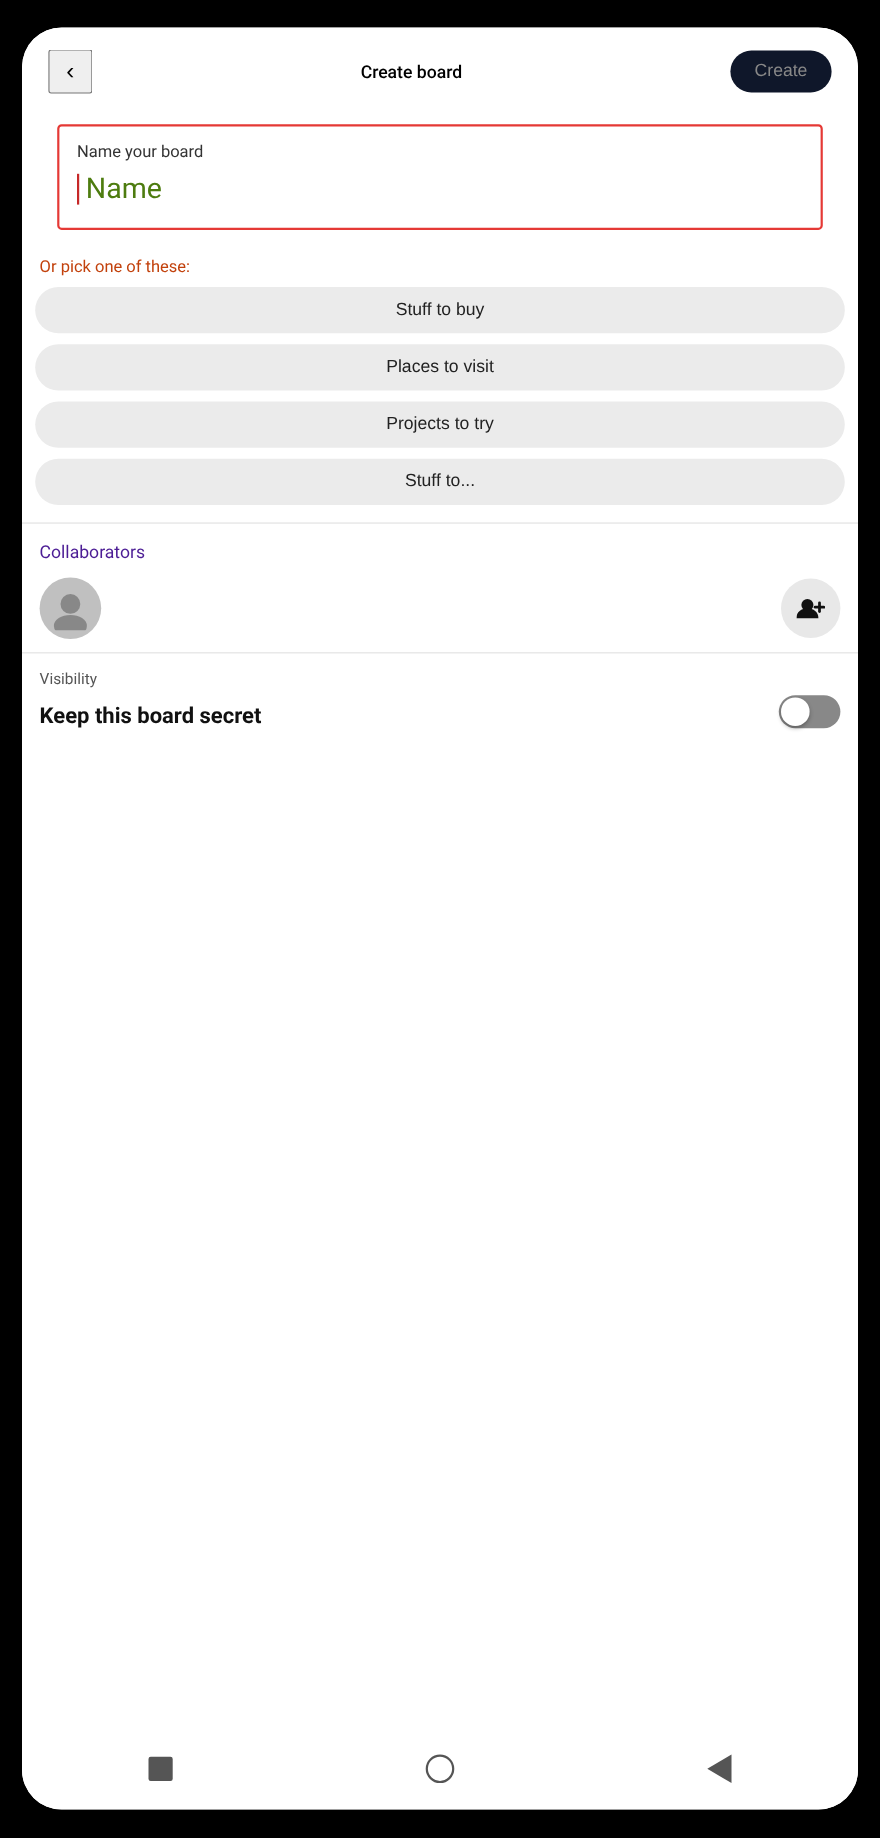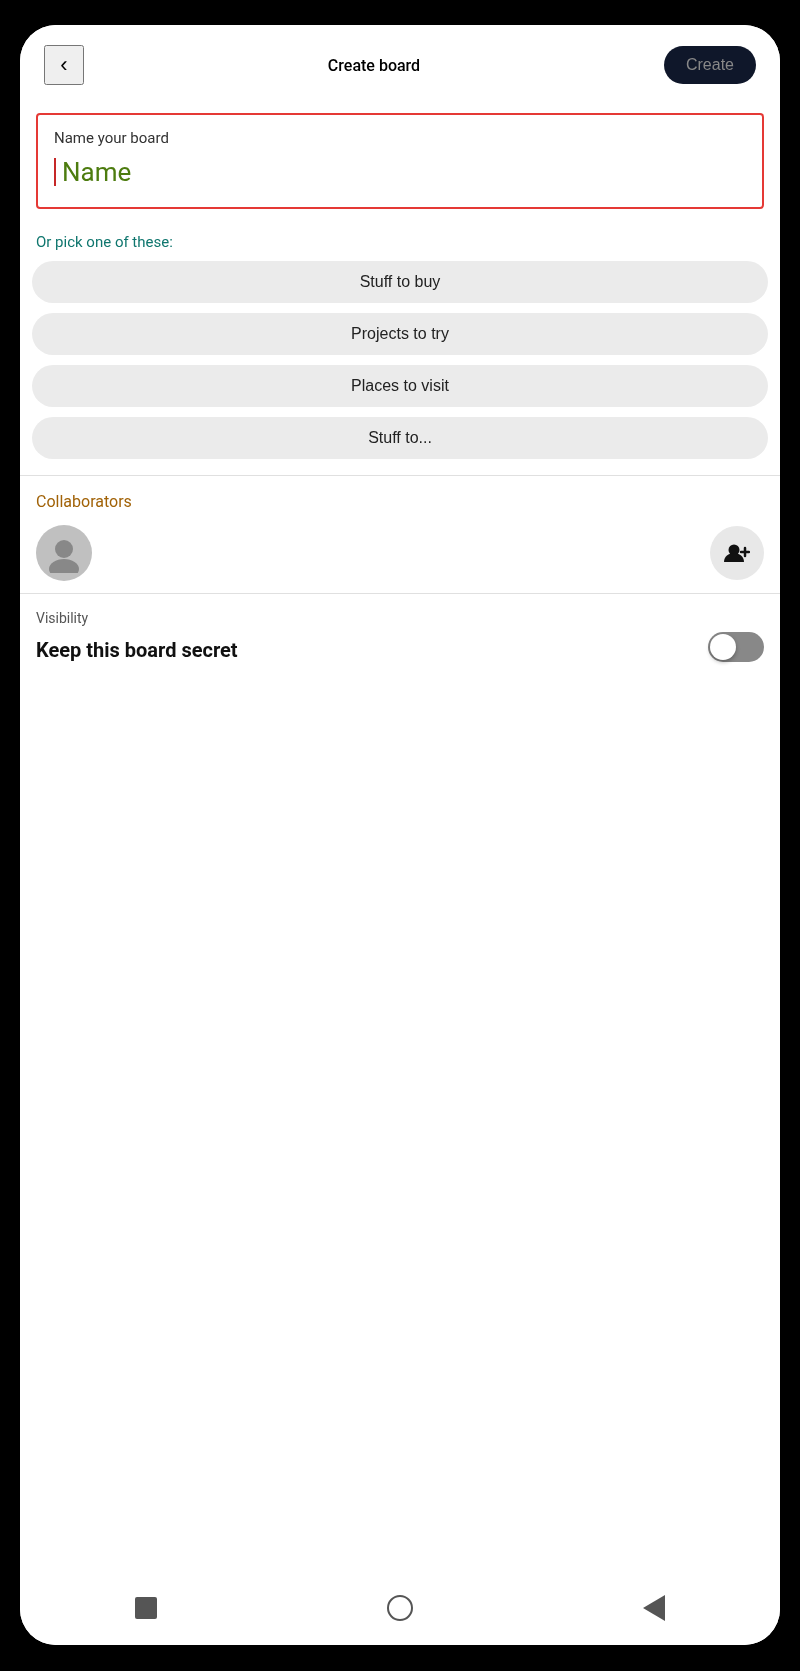--- a/index.html
+++ b/index.html
@@ -66,21 +66,21 @@
     
     .content {
       flex: 1;
       overflow: hidden;
       padding: 0;
     }
 
     
     .name-section {
       border: 2px solid #e53935;
-      margin: 12px 16px;
+      margin: 12px 32px;
       border-radius: 4px;
       padding: 14px 16px 20px;
     }
 
     .name-label {
       font-size: 15px;
       color: #333;
       margin-bottom: 10px;
     }
 
@@ -99,21 +99,21 @@
 
     .name-placeholder {
       font-size: 26px;
       color: #4d7c0f;
       font-weight: 400;
     }
 
     
     .suggestions-label {
       font-size: 15px;
-      color: #0f766e;
+      color: #c2410c;
       padding: 12px 16px 10px;
     }
 
     .suggestions-row {
       display: flex;
       flex-direction: column;
       padding: 0 12px 16px;
       gap: 10px;
       overflow-x: auto;
       scrollbar-width: none;
@@ -143,21 +143,21 @@
       margin: 0 0;
     }
 
     
     .collaborators-section {
       padding: 16px 16px 12px;
     }
 
     .collaborators-label {
       font-size: 16px;
-      color: #a16207;
+      color: #4c1d95;
       margin-bottom: 14px;
     }
 
     .collaborators-row {
       display: flex;
       align-items: center;
       justify-content: space-between;
     }
 
     .avatar {
@@ -301,22 +301,22 @@
       <div class="name-label">Name your board</div>
       <div class="name-input-row">
         <div class="cursor"></div>
         <span class="name-placeholder">Name</span>
       </div>
     </div>
 
     <div class="suggestions-label">Or pick one of these:</div>
     <div class="suggestions-row">
       <button class="suggestion-chip">Stuff to buy</button>
+      <button class="suggestion-chip">Places to visit</button>
       <button class="suggestion-chip">Projects to try</button>
-      <button class="suggestion-chip">Places to visit</button>
       <button class="suggestion-chip">Stuff to...</button>
     </div>
 
     <div class="divider"></div>
 
     <div class="collaborators-section">
       <div class="collaborators-label">Collaborators</div>
       <div class="collaborators-row">
         <div class="avatar">
           <svg viewBox="0 0 40 40" fill="none" xmlns="http://www.w3.org/2000/svg">

